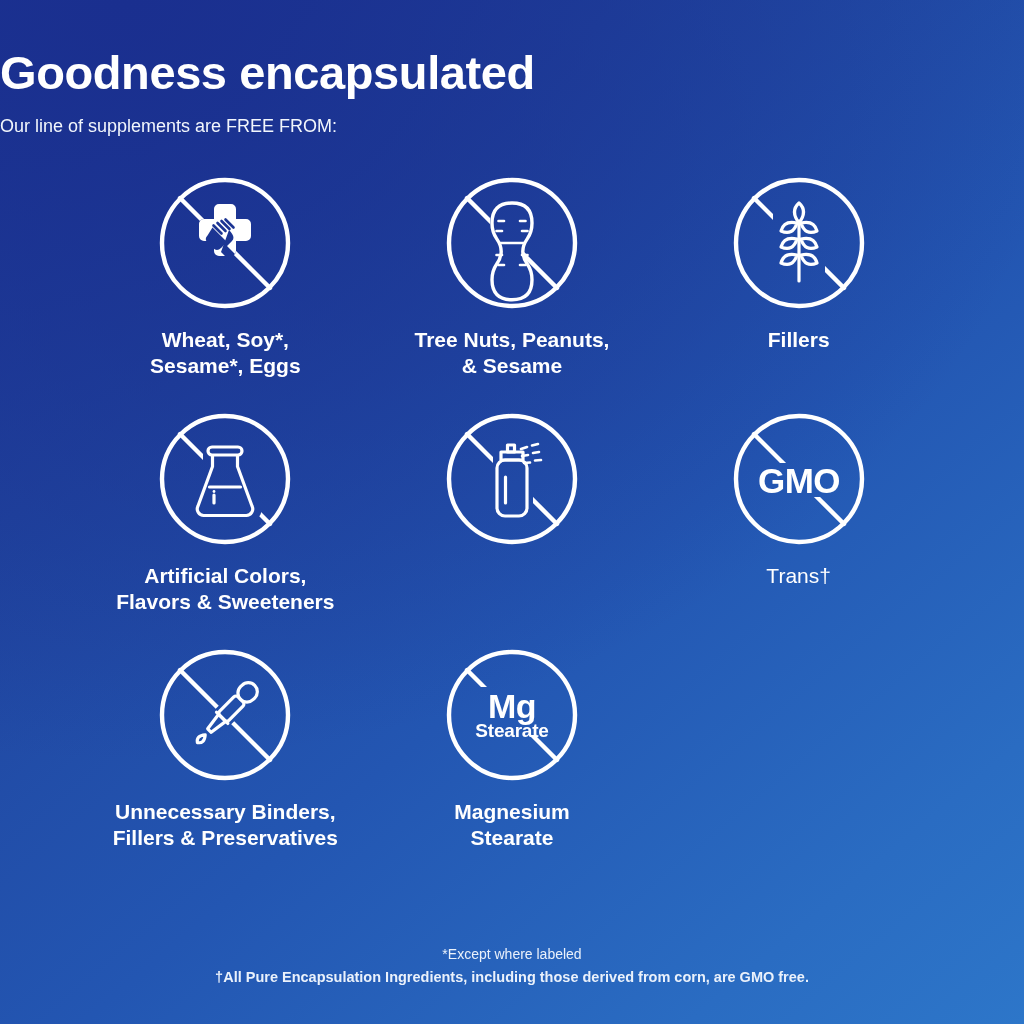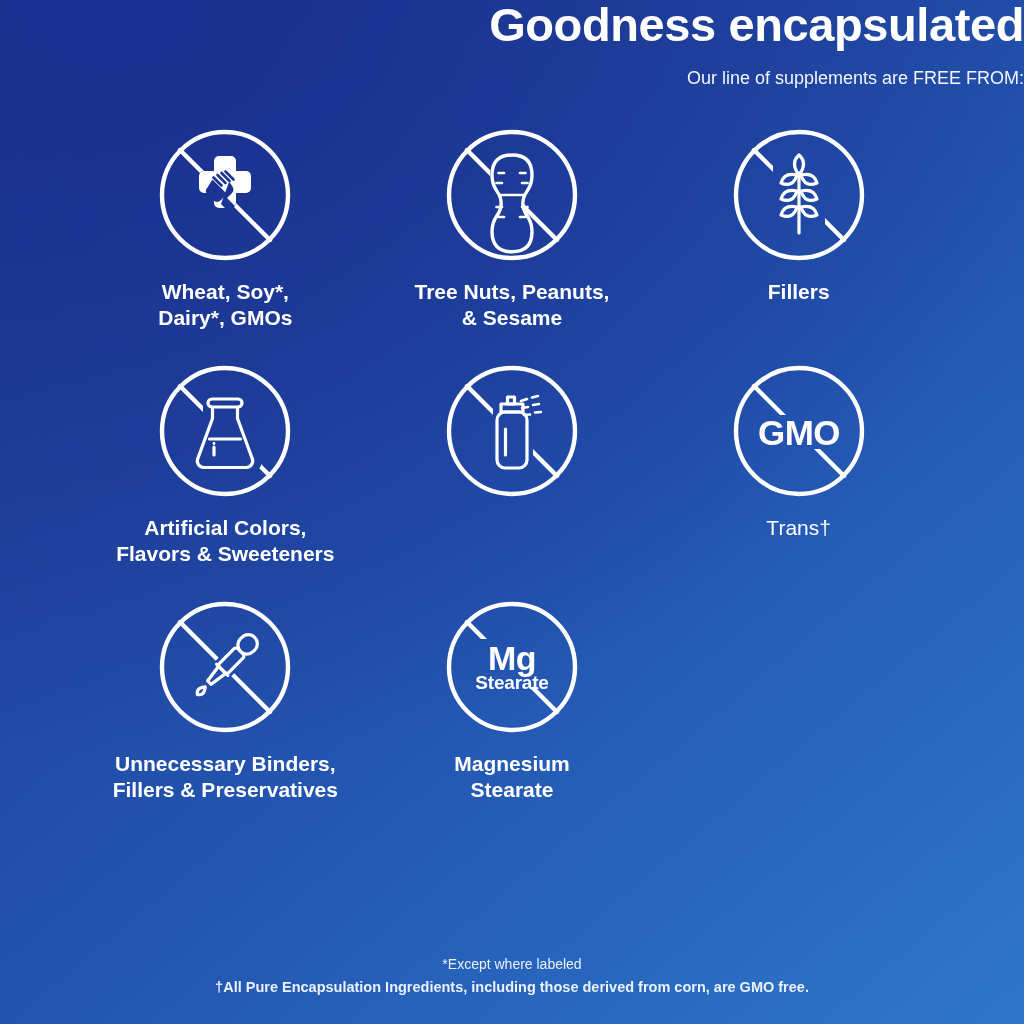--- a/index.html
+++ b/index.html
@@ -21,21 +21,22 @@
     background: #1f3f9e;
     background-image:
       radial-gradient(ellipse 150% 120% at 12% 0%, #1a2f8f 0%, rgba(26,47,143,0) 62%),
       linear-gradient(140deg, #1c3692 0%, #20459f 28%, #2356b2 58%, #2a6cc2 85%, #2d76c9 100%);
     color: #ffffff;
     box-sizing: border-box;
   }
 
   
   .header {
-    text-align: right;
+    padding-top: 48px;
+    text-align: left;
   }
   .title {
     font-size: 47px;
     font-weight: 700;
     letter-spacing: -0.4px;
     line-height: 1.08;
     margin: 0;
     color: #ffffff;
   }
   .subtitle {
@@ -77,21 +78,21 @@
   }
   .cell-label.light {
     font-weight: 400;
   }
 
   
   .footer {
     position: absolute;
     left: 0;
     right: 0;
-    bottom: 26px;
+    bottom: 36px;
     text-align: center;
     color: #eaf1fb;
   }
   .footnote {
     margin: 0;
     font-size: 14px;
     font-weight: 400;
     line-height: 1.55;
   }
   .footnote.second {
@@ -134,21 +135,21 @@
         <g mask="url(#m1)">
           <line x1="23" y1="23" x2="113" y2="113" stroke="#ffffff" stroke-width="4.4" stroke-linecap="round"></line>
         </g>
         <circle cx="68" cy="68" r="63" fill="none" stroke="#ffffff" stroke-width="4.4"></circle>
 
         <g mask="url(#fk1)">
           <path d="M47 44 h10 v-10 a5 5 0 0 1 5-5 h12 a5 5 0 0 1 5 5 v10 h10 a5 5 0 0 1 5 5 v12 a5 5 0 0 1 -5 5 h-10 v10 a5 5 0 0 1 -5 5 h-12 a5 5 0 0 1 -5 -5 v-10 h-10 a5 5 0 0 1 -5 -5 v-12 a5 5 0 0 1 5 -5 z" fill="#ffffff"></path>
         </g>
       </svg>
       <div class="cell-label">Wheat, Soy*,
-Dairy*, GMOs</div>
+Sesame*, Eggs</div>
     </div>
 
     <div class="cell">
       <svg class="badge" viewBox="0 0 136 136">
         <defs>
           <mask id="m2">
             <rect width="136" height="136" fill="#fff"></rect>
             <path d="M68 26 q22 0 22 22 q0 10 -5 17 q-5 7 -5 13 q0 6 5 13 q5 7 5 17 q0 22 -22 22 q-22 0 -22 -22 q0 -10 5 -17 q5 -7 5 -13 q0 -6 -5 -13 q-5 -7 -5 -17 q0 -22 22 -22 z" fill="#000"></path>
           </mask>
         </defs>

